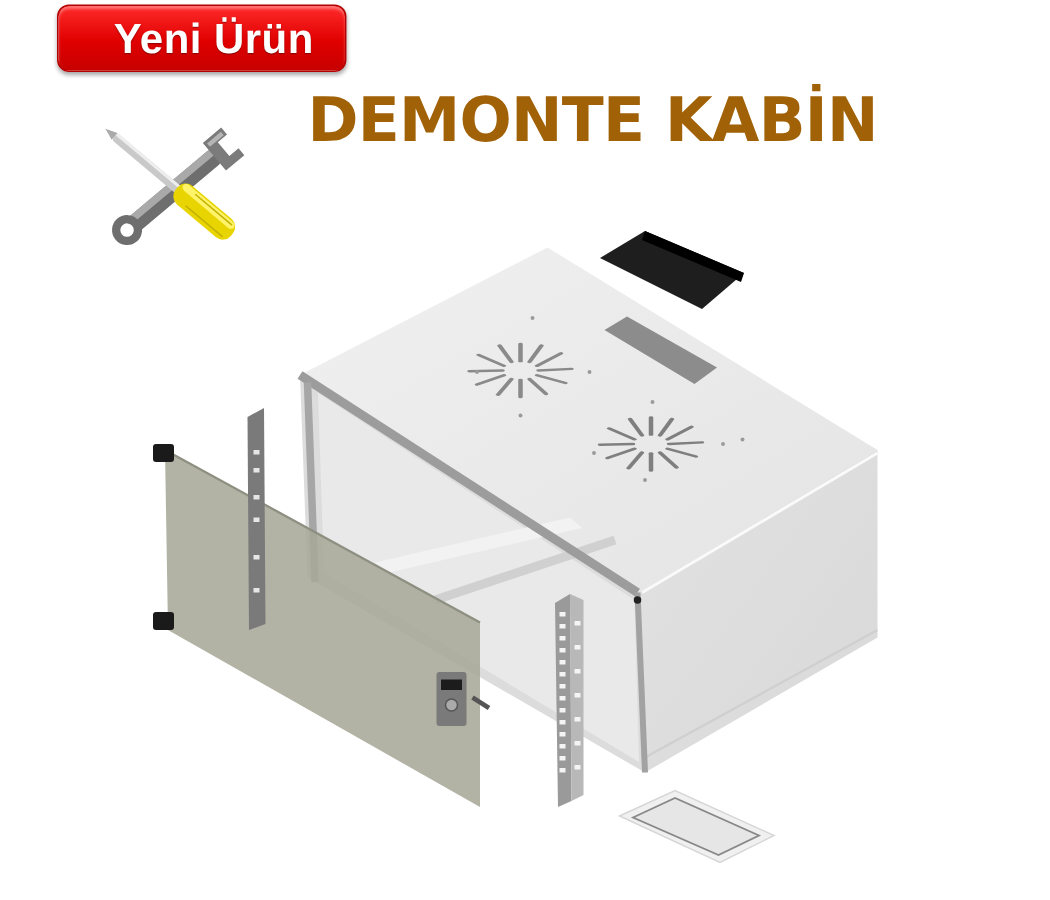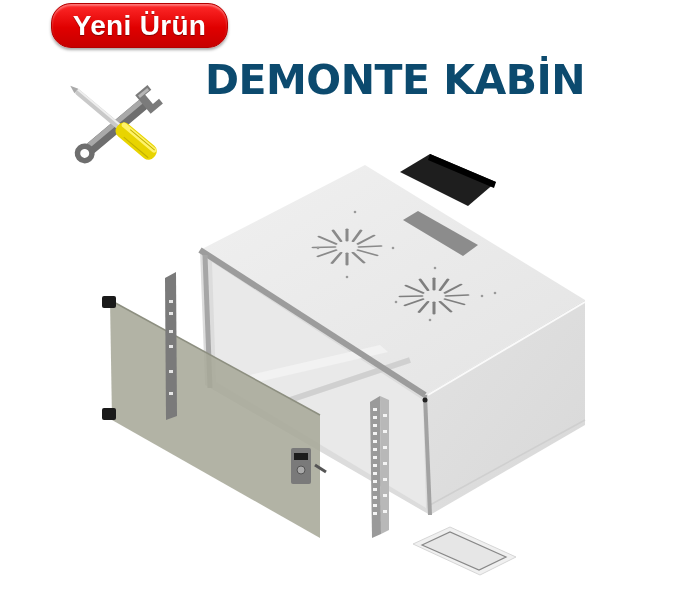--- a/index.html
+++ b/index.html
@@ -1,30 +1,31 @@
 <!DOCTYPE html>
 <html><head>
   <meta charset="utf-8">
   <style>
     html, body { margin:0; padding:0; background:#ffffff; }
     body { width:700px; height:600px; position:relative; overflow:hidden; font-family:"DejaVu Sans", sans-serif; }
     .badge {
-      position:absolute; left:51px; top:3px; width:175px; height:43px;
-      border-radius:20px;
+      position:absolute; left:38px; top:3px; width:175px; height:43px;
+      border-radius:8px;
       background:linear-gradient(#ff2a2a 0%, #e00000 55%, #c70000 100%);
       box-shadow:0 2px 3px rgba(0,0,0,0.35), inset 0 2px 2px rgba(255,255,255,0.35);
       border:1px solid #b30000;
       color:#fff; font-family:"Liberation Sans", sans-serif; font-weight:bold;
       font-size:28px; line-height:43px; text-align:center; letter-spacing:0.3px;
       text-shadow:0 1px 1px rgba(0,0,0,0.4);
+      padding-left:16px;
     }
     .title {
       position:absolute; left:205px; top:50px; width:420px; height:60px;
       font-family:"DejaVu Sans", sans-serif; font-weight:bold; font-size:41px;
-      line-height:60px; color:#0c4a6e; letter-spacing:-0.5px; white-space:nowrap;
+      line-height:60px; color:#a16207; letter-spacing:-0.5px; white-space:nowrap;
     }
     .tools { position:absolute; left:62px; top:70px; width:110px; height:105px; }
     .scene { position:absolute; left:0; top:0; width:700px; height:600px; }
   </style>
 </head>
 <body>
 
 <div class="badge">Yeni Ürün</div>
 
 <div class="title">DEMONTE KABİN</div>

